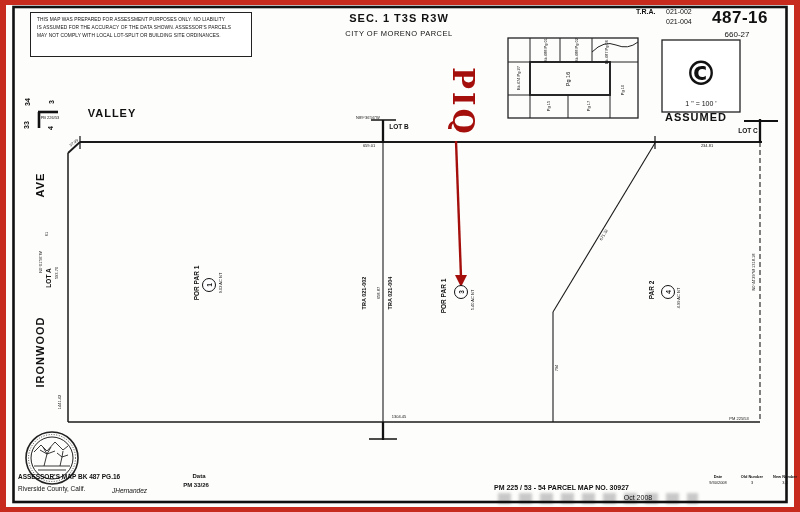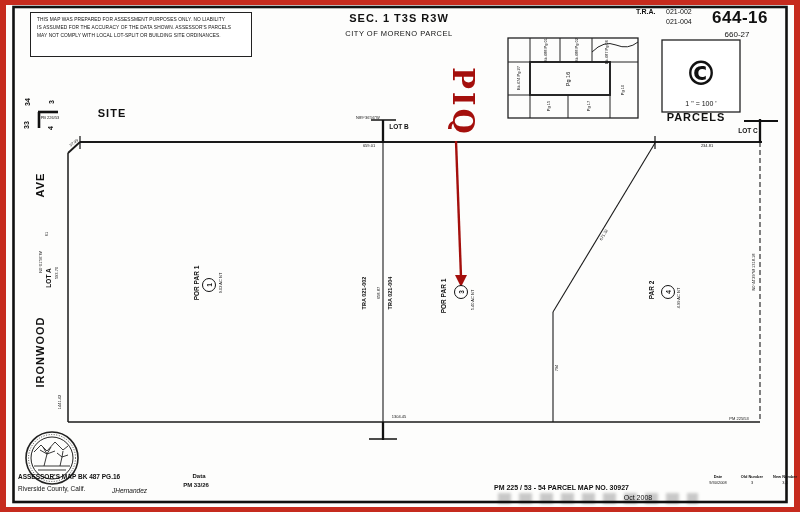--- a/index.html
+++ b/index.html
@@ -111,37 +111,37 @@
     <div>IS ASSUMED FOR THE ACCURACY OF THE DATA SHOWN.  ASSESSOR'S PARCELS</div>
     <div>MAY NOT COMPLY WITH LOCAL LOT-SPLIT OR BUILDING SITE ORDINANCES.</div>
   </div>
 
   <div class="t f11" style="left:399px;top:18px;font-weight:600;letter-spacing:1px">SEC. 1 T3S R3W</div>
   <div class="t f75" style="left:399px;top:34px;letter-spacing:.5px">CITY OF MORENO PARCEL</div>
 
   <div class="t f7 b la" style="left:636px;top:8px">T.R.A.</div>
   <div class="t f7 la" style="left:666px;top:8px">021-002</div>
   <div class="t f7 la" style="left:666px;top:18px">021-004</div>
-  <div class="t bigbp" style="left:740px;top:17px">644-16</div>
+  <div class="t bigbp" style="left:740px;top:17px">487-16</div>
   <div class="t f8" style="left:737px;top:35px">660-27</div>
 
   <div class="t f4 v" style="left:519px;top:78px">Bk 474 Pg 27</div>
   <div class="t f4 v" style="left:546px;top:50px">Bk 488 Pg 01</div>
   <div class="t f4 v" style="left:577px;top:50px">Bk 488 Pg 02</div>
   <div class="t f4 v" style="left:607px;top:52px">Bk 487 Pg 06</div>
   <div class="t f55 v" style="left:569px;top:79px">Pg 16</div>
   <div class="t f4 v" style="left:623px;top:90px">Pg 10</div>
   <div class="t f4 v" style="left:549px;top:106px">Pg 15</div>
   <div class="t f4 v" style="left:589px;top:106px">Pg 17</div>
 
   <div class="t copy" style="left:701px;top:73px">©</div>
   <div class="t f7" style="left:701px;top:103px">1 " = 100 '</div>
 
-  <div class="t f11 b" style="left:112px;top:113px;letter-spacing:1px">SITE</div>
-  <div class="t f11 b" style="left:696px;top:117px;letter-spacing:1px">PARCELS</div>
+  <div class="t f11 b" style="left:112px;top:113px;letter-spacing:1px">VALLEY</div>
+  <div class="t f11 b" style="left:696px;top:117px;letter-spacing:1px">ASSUMED</div>
   <div class="t f11 b v" style="left:40px;top:185px;letter-spacing:1px">AVE</div>
   <div class="t f11 b v" style="left:40px;top:352px;letter-spacing:1px">IRONWOOD</div>
 
   <div class="t f65 b v" style="left:49px;top:278px">LOT A</div>
   <div class="t f65 b" style="left:399px;top:127px">LOT B</div>
   <div class="t f65 b" style="left:748px;top:131px">LOT C</div>
 
   <div class="t f7 b v" style="left:27px;top:102px">34</div>
   <div class="t f7 b v" style="left:51px;top:102px">3</div>
   <div class="t f7 b v" style="left:26px;top:125px">33</div>

